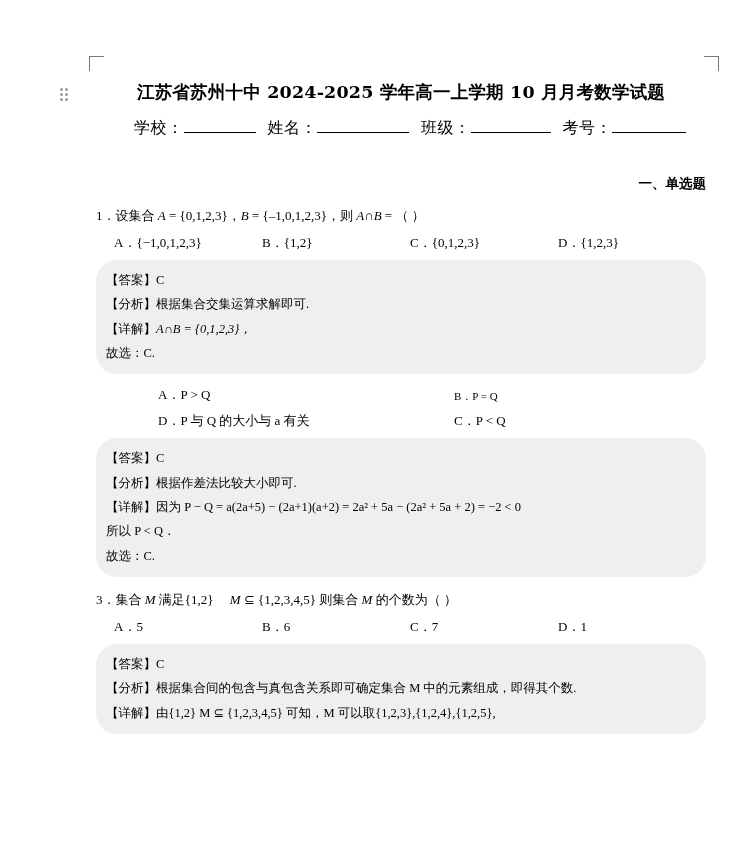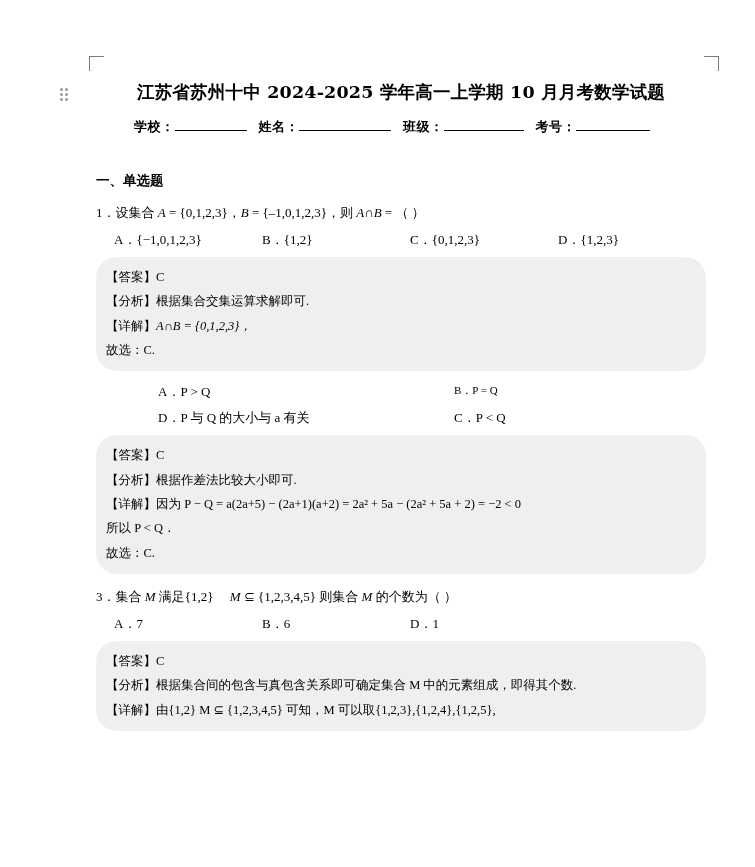--- a/index.html
+++ b/index.html
@@ -61,58 +61,59 @@
     font-family: "DejaVu Serif", serif;
     font-weight: bold;
     font-size: 17.5px;
     letter-spacing: 0.2px;
     text-align: center;
     margin: 0 0 14px 0;
     white-space: nowrap;
   }
 
   .id-line {
-    font-size: 13px;
+    font-size: 16px;
     margin: 0 0 6px 0;
     padding-left: 38px;
     letter-spacing: 0.5px;
     white-space: nowrap;
-    font-weight: bold;
   }
   .id-line .blank {
     display: inline-block;
     border-bottom: 1px solid #000;
     vertical-align: baseline;
   }
   .b1 { width: 72px; }
   .b2 { width: 92px; }
   .b3 { width: 80px; }
   .b4 { width: 74px; }
   .gap-sm { display: inline-block; width: 12px; }
 
   .section-head {
     font-size: 13.5px;
     font-weight: bold;
     margin: 36px 0 12px 0;
     font-family: "DejaVu Sans", sans-serif;
+    text-align: right;
   }
 
   .q {
     font-size: 13px;
     line-height: 1.75;
     margin: 0 0 4px 0;
   }
   .mi { font-style: italic; }
   .up { font-style: normal; }
 
   .options {
     font-size: 13px;
     display: flex;
     margin: 6px 0 8px 0;
     padding-left: 18px;
+    align-items: flex-end;
   }
   .options > span { display: inline-block; }
   .opt-4 > span { width: 25%; }
   .opt-2 > span { width: 50%; margin-left: 44px; }
 
   .answerbox {
     background: #efefef;
     padding: 8px 10px 9px 10px;
     margin: 6px 0 12px 0;
     font-size: 12.5px;
@@ -179,22 +180,23 @@
       <p><span class="tag">【分析】</span><span>根据作差法比较大小即可.</span></p>
       <p><span class="tag">【详解】</span><span>因为 P − Q = a(2a+5) − (2a+1)(a+2) = 2a² + 5a − (2a² + 5a + 2) = −2 &lt; 0</span></p>
       <p><span>所以 P &lt; Q．</span></p>
       <p><span>故选：C.</span></p>
     </div>
 
     <p class="q">
       3．集合 <span class="mi">M</span> 满足{1,2} &nbsp;&nbsp;&nbsp; <span class="mi">M</span> ⊆ {1,2,3,4,5} 则集合 <span class="mi">M</span> 的个数为（    ）
     </p>
     <div class="options opt-4">
-      <span>A．7</span>
+      <span>A．5</span>
       <span>B．6</span>
+      <span>C．7</span>
       <span>D．1</span>
     </div>
     <div class="answerbox">
       <p><span class="tag">【答案】</span><span>C</span></p>
       <p><span class="tag">【分析】</span><span>根据集合间的包含与真包含关系即可确定集合 M 中的元素组成，即得其个数.</span></p>
       <p><span class="tag">【详解】</span><span>由{1,2}    M ⊆ {1,2,3,4,5} 可知，M 可以取{1,2,3},{1,2,4},{1,2,5},</span></p>
     </div>
 
   </div>
 </div>

